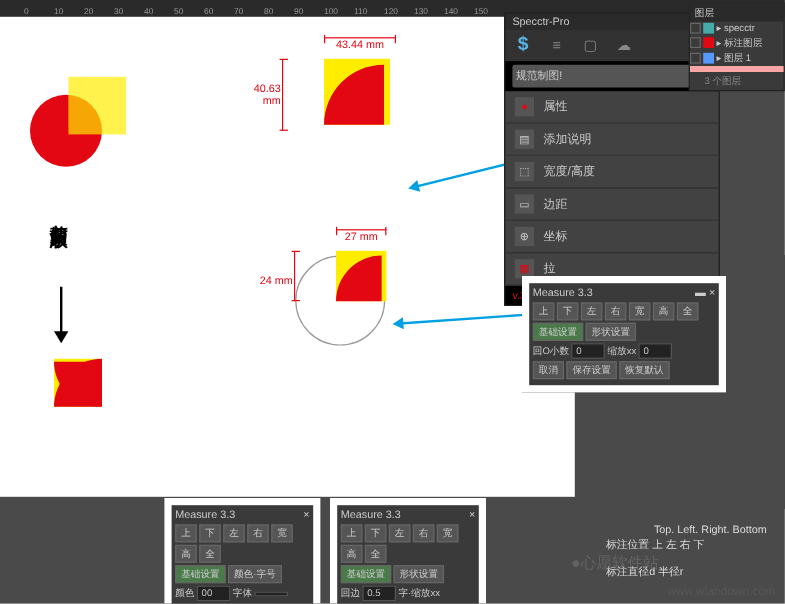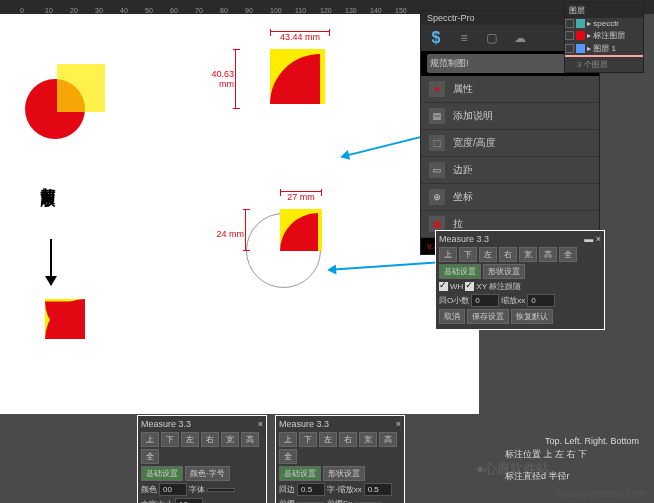--- a/index.html
+++ b/index.html
@@ -40,26 +40,26 @@
 .specctr{position:absolute;top:10px;left:420px;width:180px;background:#000000;border:1px solid #222}
 .sp-title{background:#2a2a2a;padding:2px 6px;font-size:9px;display:flex;justify-content:space-between}
 .sp-icons{display:flex;padding:4px;gap:6px;background:#323232;align-items:center}
 .sp-icons div{width:22px;height:18px;display:flex;align-items:center;justify-content:center;color:#888;font-size:12px}
 .sp-sicon{color:#5bb5e8!important;font-size:16px!important;font-weight:bold}
 .sp-btn{background:#555;padding:3px;text-align:left;font-size:9px;margin:3px 6px;border-radius:2px}
 .sp-item{display:flex;align-items:center;padding:5px 8px;gap:8px;border-bottom:1px solid #333;font-size:10px;background:#424242}
 .sp-item .ico{width:16px;height:16px;background:#555;display:flex;align-items:center;justify-content:center;font-size:9px}
 .sp-item.red .ico{color:#e30613}
 .sp-ver{color:#e30613;font-size:9px;padding:3px 6px}
-.layers{position:absolute;top:2px;right:10px;width:80px;background:#3a3a3a;border:1px solid #222;font-size:8px}
+.layers{position:absolute;top:2px;right:0;width:80px;background:#3a3a3a;border:1px solid #222;font-size:8px}
 .ly-title{background:#2a2a2a;padding:2px 4px}
 .ly-row{display:flex;align-items:center;padding:1px 0;gap:2px}
 .ly-row .eye{width:9px;height:9px;border:1px solid #666}
 .ly-row .sw{width:9px;height:9px}
-.measure{position:absolute;background:#3a3a3a;border:1px solid #ffffff;font-size:8px;padding:3px}
+.measure{position:absolute;background:#3a3a3a;border:6px solid #ffffff;font-size:8px;padding:3px}
 .m1{top:230px;left:435px;width:170px}
 .m2{top:415px;left:137px;width:130px}
 .m3{top:415px;left:275px;width:130px}
 .m-title{font-size:9px;margin-bottom:3px;display:flex;justify-content:space-between}
 .m-row{display:flex;gap:2px;margin:2px 0;align-items:center;flex-wrap:wrap}
 .m-btn{background:#555;border:1px solid #666;padding:1px 4px;font-size:8px;min-width:14px;text-align:center}
 .m-btn.on{background:#4a7a4a}
 .m-chk{width:9px;height:9px;background:#ddd;display:inline-block;position:relative}
 .m-chk::after{content:'✓';position:absolute;top:-2px;left:0;color:#000;font-size:9px}
 .m-inp{background:#222;border:1px solid #555;padding:1px 3px;width:28px;font-size:8px}
@@ -180,21 +180,21 @@
         <span class="eye"></span>
         <span class="sw" style="background:#e30613"></span>
         <span>▸ 标注图层</span>
       </div>
       <div class="ly-row">
         <span class="eye"></span>
         <span class="sw" style="background:#59f"></span>
         <span>▸ 图层 1</span>
       </div>
     </div>
-  <div style="padding:2px 12px;border-top:2px solid #fca5a5;color:#888">3 个图层</div>
+  <div style="padding:2px 12px;border-top:5px solid #fca5a5;color:#888">3 个图层</div>
 </div>
 
 <div class="measure m1">
   <div class="m-title">
       <span>Measure 3.3</span>
       <span>▬ ×</span>
     </div>
   <div class="m-row" id="m1-tabs">
       <span class="m-btn">上</span>
       <span class="m-btn">下</span>
@@ -202,27 +202,20 @@
       <span class="m-btn">右</span>
       <span class="m-btn">宽</span>
       <span class="m-btn">高</span>
       <span class="m-btn">全</span>
     </div>
   <div class="m-row">
       <span class="m-btn on">基础设置</span>
       <span class="m-btn">形状设置</span>
     </div>
   <div class="m-row">
-    <span class="m-chk"></span>
-      <span>WH</span>
-    <span class="m-chk"></span>
-      <span>XY</span>
-    <span>标注跟随</span>
-  </div>
-  <div class="m-row">
       <span>回O小数</span>
       <span class="m-inp">0</span>
     <span>缩放xx</span>
       <span class="m-inp">0</span>
     </div>
   <div class="m-row" id="m1-btns">
       <span class="m-btn">取消</span>
       <span class="m-btn">保存设置</span>
       <span class="m-btn">恢复默认</span>
     </div>

